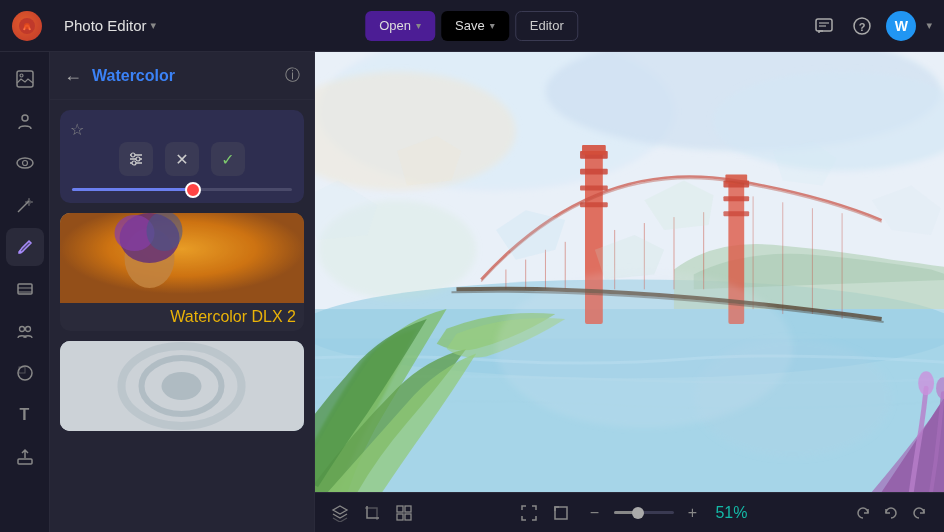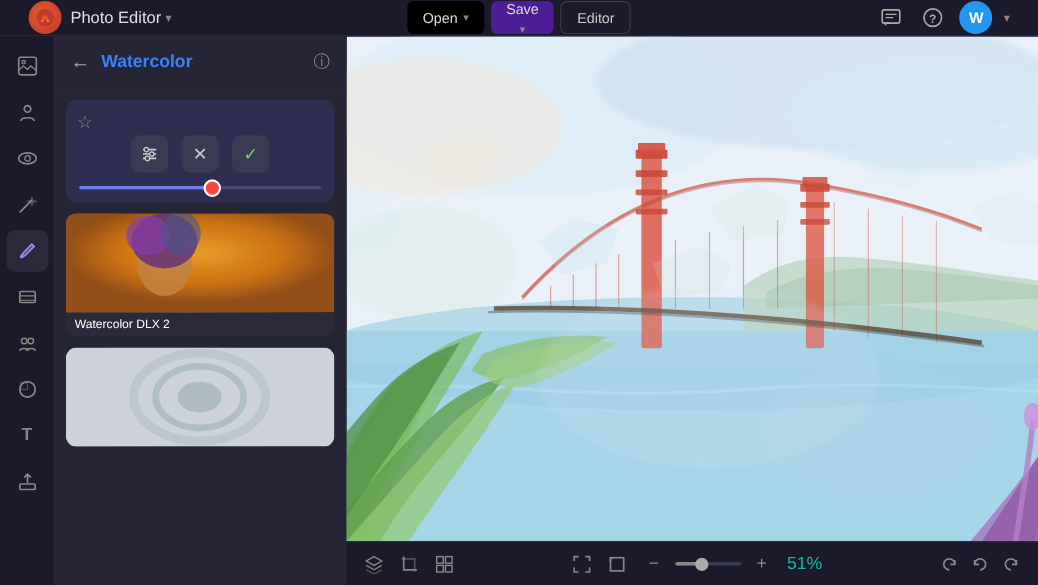--- a/index.html
+++ b/index.html
@@ -9,27 +9,27 @@
       background: #1e1e2e;
       font-family: -apple-system, BlinkMacSystemFont, 'Segoe UI', sans-serif;
       color: #fff;
       overflow: hidden;
       display: flex;
       flex-direction: column;
     }
 
     
     .topbar {
-      height: 33px;
+      height: 52px;
       background: #1a1a2a;
       border-bottom: 1px solid #2a2a3a;
       display: flex;
       align-items: center;
-      padding: 0 26px;
-      gap: 8px;
+      padding: 0 12px;
+      gap: 22px;
       flex-shrink: 0;
     }
     .app-logo {
       width: 30px;
       height: 30px;
       border-radius: 50%;
       background: radial-gradient(circle at 40% 40%, #e05a2b, #c0392b);
       display: flex;
       align-items: center;
       justify-content: center;
@@ -58,28 +58,27 @@
       border-radius: 6px;
       border: none;
       cursor: pointer;
       font-size: 13px;
       display: flex;
       align-items: center;
       gap: 5px;
       padding: 0 14px;
     }
     .btn-open {
+      background: #4c1d95;
+      color: #ddd;
+      align-items: center;
+    }
+    .btn-save {
       background: #000000;
       color: #ddd;
-      align-items: center;
-    }
-    .btn-save {
-      background: #4c1d95;
-      color: #ddd;
-      flex-direction: column;
     }
     .btn-batch {
       background: transparent;
       color: #ccc;
       border: 1px solid #3a3a52;
     }
     .topbar-right {
       display: flex;
       align-items: center;
       gap: 10px;
@@ -296,23 +295,24 @@
     }
     .thumb-dlx4 {
       width: 100%;
       height: 90px;
       background: linear-gradient(135deg, #b0bec5 0%, #eceff1 30%, #90a4ae 60%, #607d8b 100%);
       position: relative;
       overflow: hidden;
     }
     .thumb-label {
       padding: 5px 8px;
-      font-size: 11px;
-      color: #ffffff;
+      font-size: 16px;
+      color: #eab308;
       background: #2a2a3a;
+      text-align: right;
     }
 
     
     .canvas-area {
       flex: 1;
       display: flex;
       flex-direction: column;
       background: #1c1c2e;
       position: relative;
       overflow: hidden;

